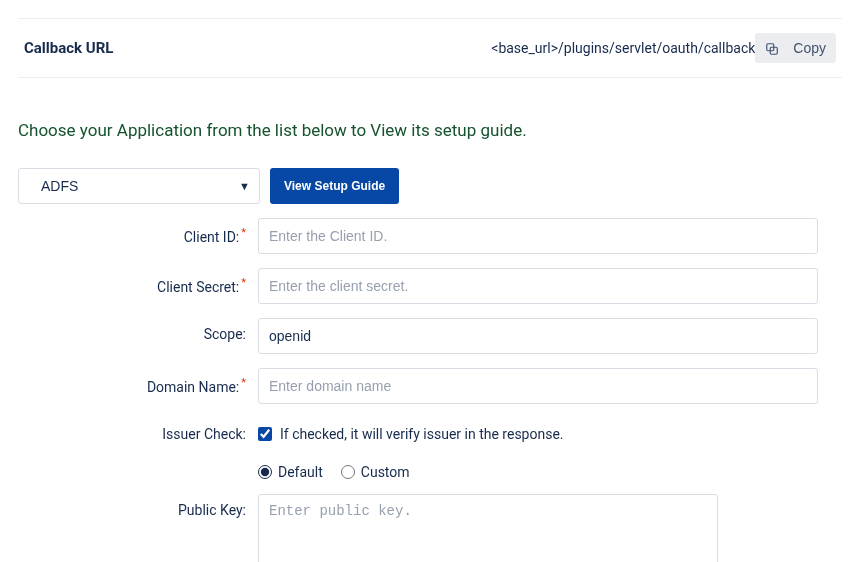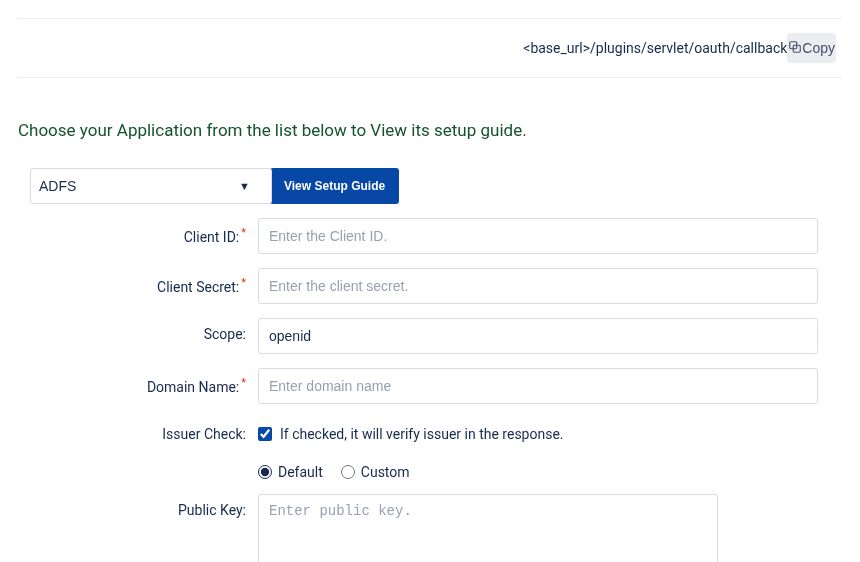--- a/index.html
+++ b/index.html
@@ -22,26 +22,26 @@
     font-size: 15px;
     flex: 0 0 360px;
   }
   .callback-value {
     flex: 1;
     text-align: right;
     color: #172B4D;
   }
   .copy-btn {
     display: inline-flex;
-    align-items: flex-start;
-    gap: 0;
+    align-items: flex-end;
+    gap: 14px;
     background: #ecedf0;
     border: none;
     border-radius: 3px;
-    padding: 7px 1px;
+    padding: 7px 10px;
     font-size: 14px;
     color: #42526E;
     cursor: pointer;
   }
   .copy-icon svg { display:block; }
   .instructions {
     font-size: 17px;
     color: #14532d;
     margin: 42px 0 28px 0;
   }
@@ -67,27 +67,26 @@
   }
   .select-app {
     position: relative;
     width: 242px;
   }
   select.app-select {
     width: 100%;
     height: 36px;
     border: 1px solid #d9dce2;
     border-radius: 3px;
-    padding: 0 28px 0 8px;
+    padding: 0 28px 0 22px;
     font-size: 14px;
     color: #172B4D;
     background: #fff;
     -webkit-appearance: none;
     appearance: none;
-    margin-left: 12px;
   }
   .select-caret {
     position: absolute;
     right: 10px; top: 50%;
     transform: translateY(-50%);
     pointer-events: none;
     font-size: 11px;
     color: #172B4D;
   }
   .btn-primary {
@@ -145,20 +144,21 @@
     font-size: 14px;
     color: #97A0AF;
     resize: both;
   }
   textarea.textarea::placeholder { color:#97A0AF; }
 </style>
 </head>
 <body>
 
 <div class="callback-row">
+  <div class="callback-label">Callback URL</div>
   <div class="callback-value">&lt;base_url&gt;/plugins/servlet/oauth/callback</div>
   <button class="copy-btn">
     <span class="copy-icon">
       <svg width="14" height="14" viewBox="0 0 24 24" fill="none" stroke="#42526E" stroke-width="2">
           <rect x="9" y="9" width="12" height="12" rx="2"></rect>
           <rect x="3" y="3" width="12" height="12" rx="2"></rect>
         </svg>
     </span>
     <span>Copy</span>
   </button>

